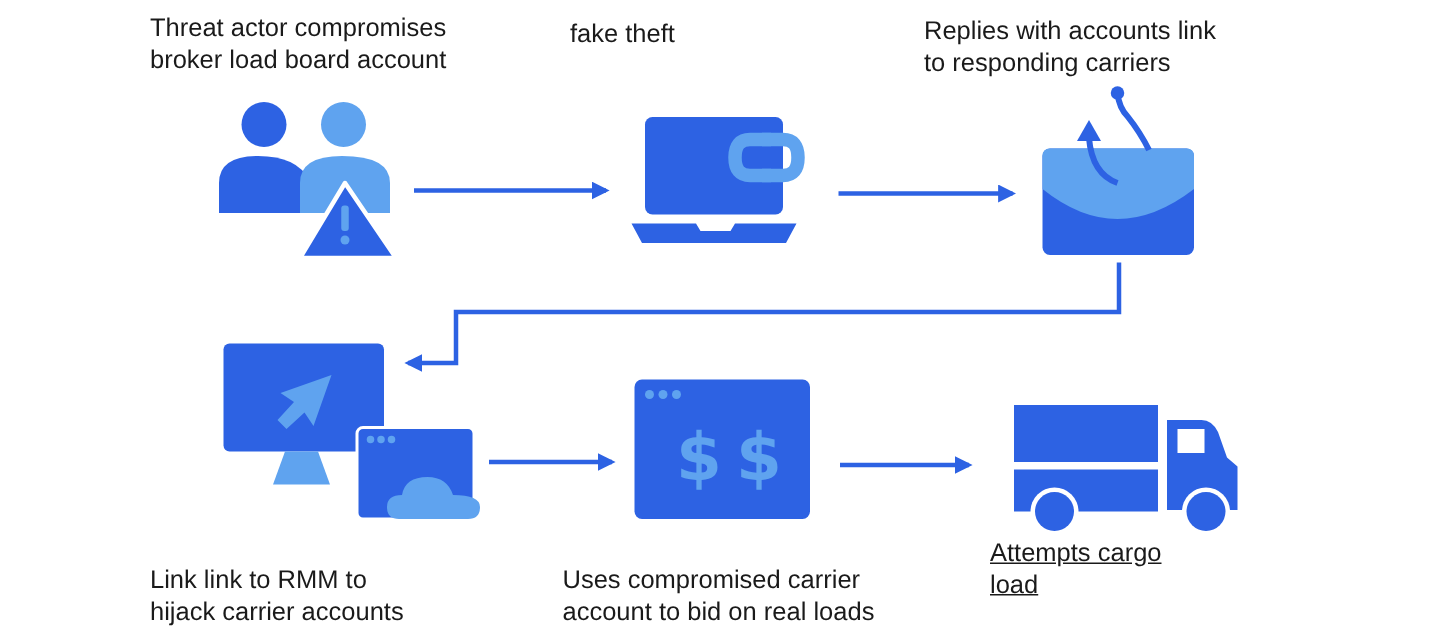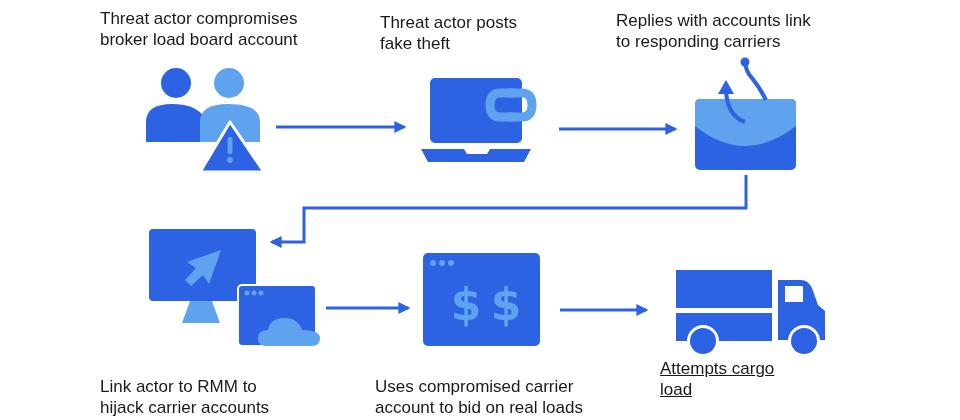--- a/index.html
+++ b/index.html
@@ -10,29 +10,28 @@
   svg.main { position:absolute; left:0; top:0; }
 </style>
 </head>
 <body>
 
 <div class="label" style="left:100px; top:8px; width:260px;">
   <span>Threat actor compromises</span>
   <span>broker load board account</span>
 </div>
 <div class="label" style="left:380px; top:12px; width:200px;">
-  <span>Threat actor posts</span>
   <span>fake theft</span>
 </div>
 <div class="label" style="left:616px; top:10px; width:260px;">
   <span>Replies with accounts link</span>
   <span>to responding carriers</span>
 </div>
 <div class="label" style="left:100px; top:376px; width:230px;">
-  <span>Link actor to RMM to</span>
+  <span>Link link to RMM to</span>
   <span>hijack carrier accounts</span>
 </div>
 <div class="label" style="left:375px; top:376px; width:250px;">
   <span>Uses compromised carrier</span>
   <span>account to bid on real loads</span>
 </div>
 <div class="label" style="left:660px; top:358px; width:170px;text-decoration:underline;">
   <span>Attempts cargo</span>
   <span>load</span>
 </div>

